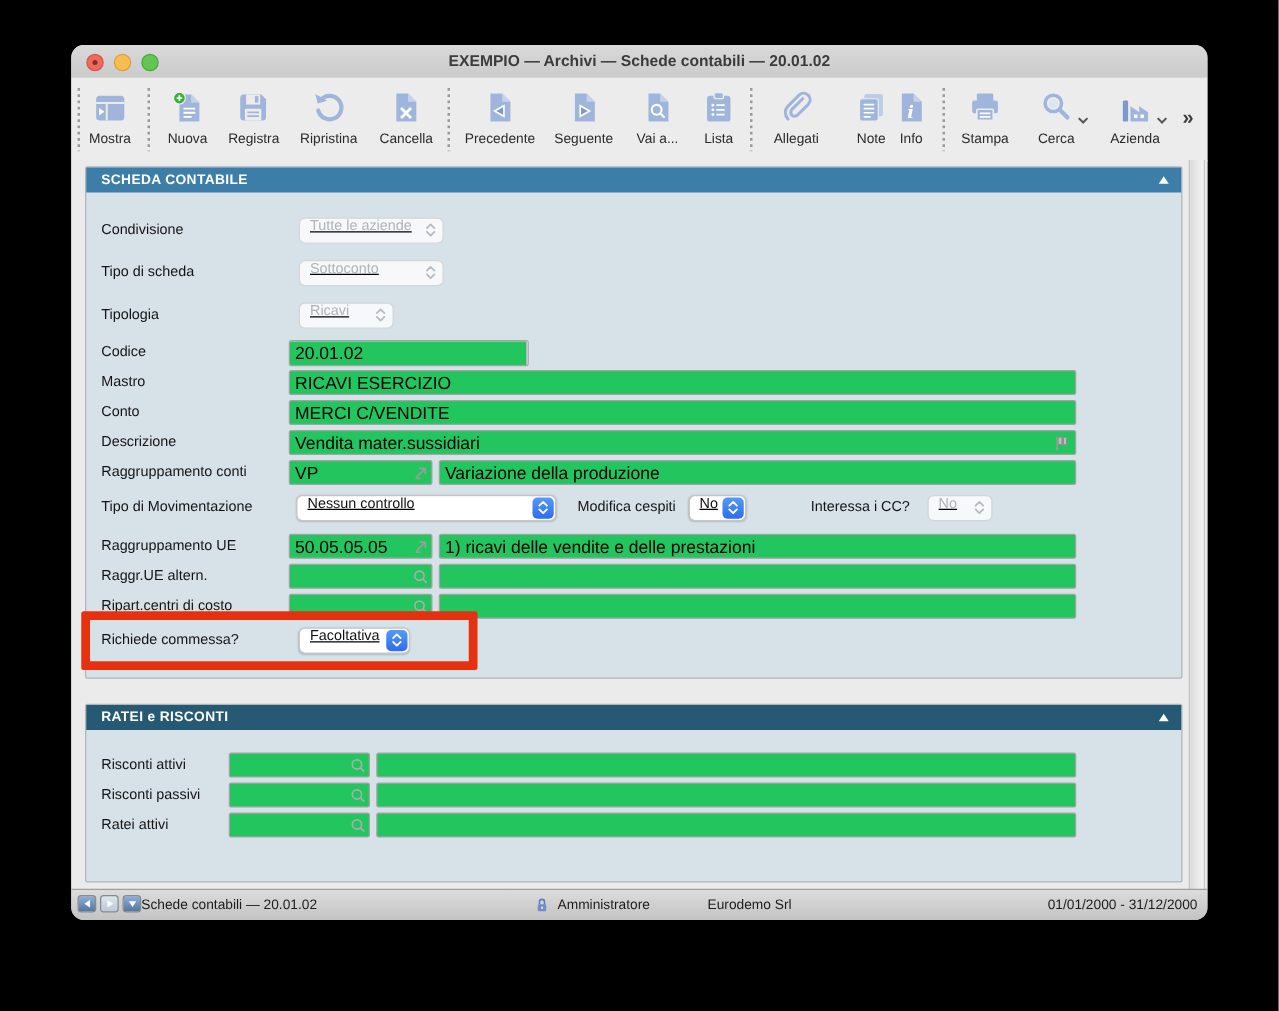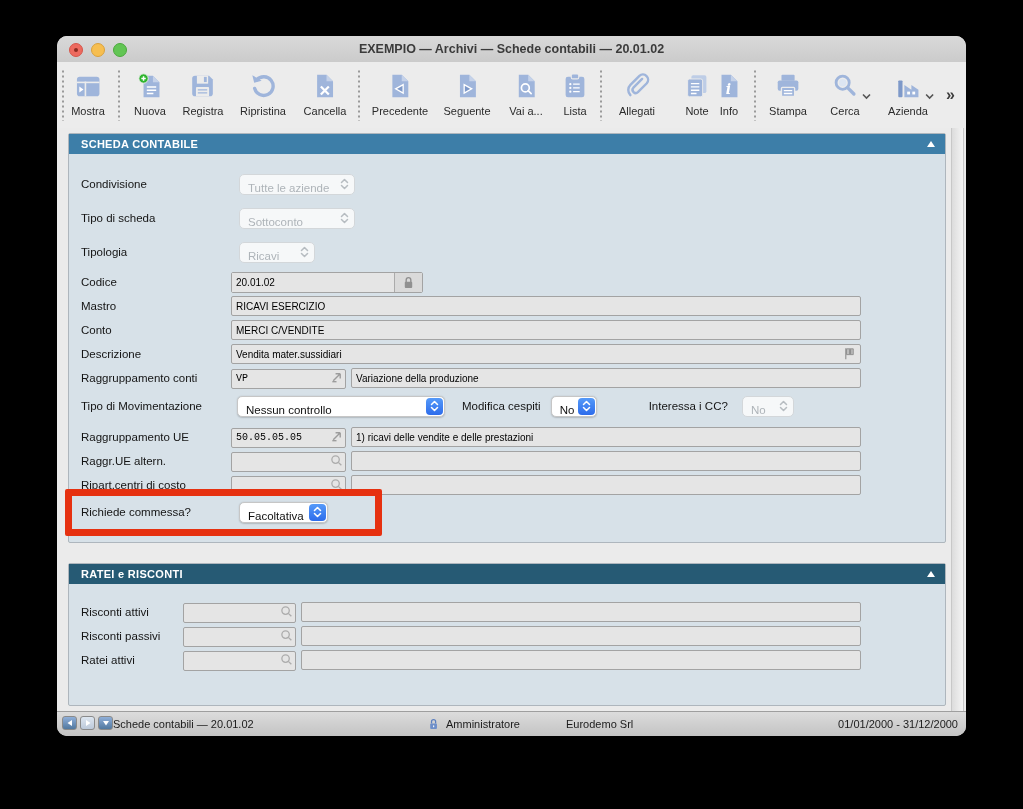--- a/index.html
+++ b/index.html
@@ -45,39 +45,39 @@
          font-size:11px;font-weight:bold;letter-spacing:.3px;color:#FFF;}
   .phead.active{background:#3D7EA8;}
   .phead.dark{background:#265A74;}
   .collapse{width:0;height:0;border-left:4px solid transparent;border-right:4px solid transparent;
             border-bottom:6px solid #FFF;margin-left:auto;margin-right:10px;}
   .pbody{position:relative;width:100%;height:calc(100% - 20px);}
   .frow{position:absolute;left:0;width:100%;height:22px;display:flex;align-items:center;}
   .flabel{width:150px;padding-left:12px;flex:none;font-size:11.5px;color:#141414;}
   .flabel2{width:102px;padding-left:12px;flex:none;font-size:11.5px;color:#141414;}
   .inlabel{font-size:11.5px;color:#141414;white-space:nowrap;}
-  .inp{height:20px;border:1px solid #A3A3A3;border-radius:2px;background:#e5e5e5;box-sizing:border-box;
-       font-family:inherit;font-size:10px;color:#000;padding:0 4px;outline:none;}
+  .inp{height:20px;border:1px solid #A3A3A3;border-radius:2px;background:#22c55e;box-sizing:border-box;
+       font-family:inherit;font-size:14px;color:#000;padding:0 4px;outline:none;}
   .w-wide{width:630px;}
   .w-desc{width:510px;margin-left:5px;}
   .smallfield{position:relative;width:115px;flex:none;}
-  .smallfield .inp{width:100%;padding-right:32px;font-family:Liberation Mono, monospace;}
+  .smallfield .inp{width:100%;padding-right:32px;}
   .sf-icon{position:absolute;right:3px;top:3.5px;line-height:0;}
   .descwrap{position:relative;width:630px;}
   .descwrap .inp{width:100%;padding-right:20px;}
   .flag-pos{position:absolute;right:4px;top:2.5px;line-height:0;}
   .codefield{width:192px;height:21px;border:1px solid #A3A3A3;border-radius:2px;background:#FFF;
              display:flex;box-sizing:border-box;overflow:hidden;}
   .codefield .inp{border:none;flex:1;height:100%;border-radius:0;}
   .lockseg{width:27px;background:#DADADA;border-left:1px solid #ABABAB;display:flex;
            align-items:center;justify-content:center;flex:none;}
   
   .popup{position:relative;height:21px;border:1px solid #C6C6C6;border-radius:5px;background:#FFF;
-         display:flex;align-items:flex-end;box-sizing:border-box;
-         box-shadow:0 0.5px 1.5px rgba(0,0,0,.18);}
+         display:flex;align-items:flex-start;box-sizing:border-box;
+         box-shadow:0 0.5px 1.5px rgba(0,0,0,.18);text-decoration:underline;}
   .ptext{font-size:11.5px;color:#111;padding-left:8px;padding-right:22px;white-space:nowrap;
          overflow:hidden;}
   .pcap{position:absolute;right:1px;top:1px;bottom:1px;width:17px;border-radius:4px;
         background:linear-gradient(#559AF9,#2D6CEB);display:flex;align-items:center;
         justify-content:center;color:#FFF;}
   .popup.disabled{background:#F6F8F9;border-color:#D3D7DA;box-shadow:none;}
   .popup.disabled .ptext{color:#AEB4B9;}
   .pchev{position:absolute;right:5px;top:0;bottom:0;display:flex;align-items:center;color:#B6BCC1;}
   .redbox{position:absolute;left:8px;top:361px;width:317px;height:47px;box-sizing:border-box;
           border:7px solid #E63110;border-radius:2px;z-index:6;pointer-events:none;}

